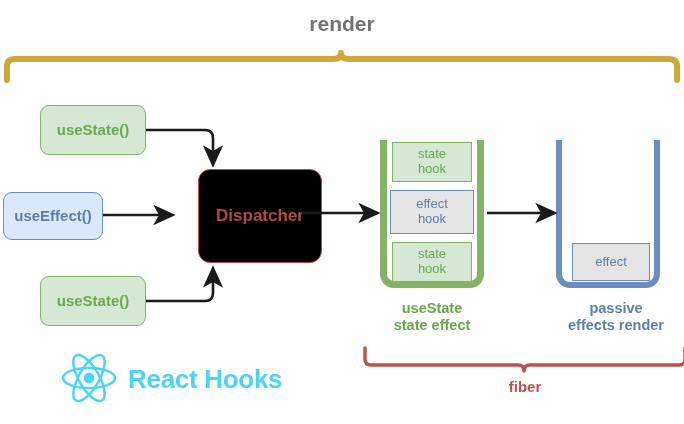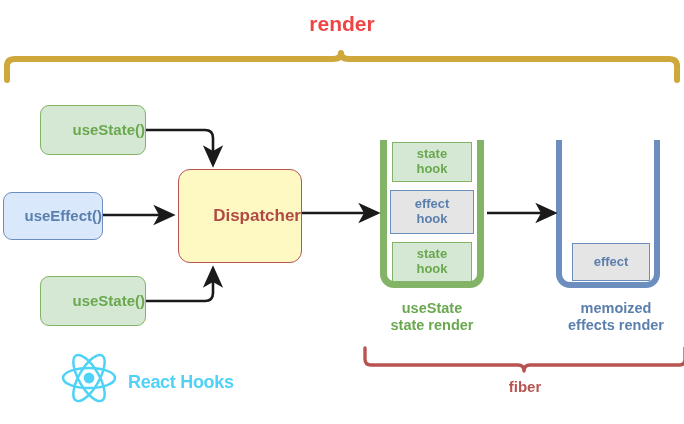--- a/index.html
+++ b/index.html
@@ -5,42 +5,42 @@
   html,body{margin:0;padding:0;}
   body{
     width:684px;height:424px;
     background:#ffffff;
     font-family:"Liberation Sans", sans-serif;
     overflow:hidden;
   }
   #stage{position:relative;width:684px;height:424px;}
 
   
-  .node{position:absolute;box-sizing:border-box;display:flex;align-items:center;justify-content:flex-end;text-align:center;}
+  .node{position:absolute;box-sizing:border-box;display:flex;align-items:center;justify-content:center;text-align:center;}
 
   
   .pill{
     border-radius:9px;
     font-weight:bold;
     font-size:15px;
     line-height:1.1;
   }
   .pill.green{background:#d5e8d4;border:1.6px solid #82b366;color:#6aa84f;}
   .pill.blue {background:#dae8fc;border:1.6px solid #6c8ebf;color:#5b7fad;}
-  .pill.red  {background:#fef9c3;border:1.6px solid #b85450;color:#b04a46;}
+  .pill.red  {background:#000000;border:1.6px solid #b85450;color:#b04a46;margin-left:20px;}
 
   #useStateTop{left:40px;top:105px;width:106px;height:50px;}
   #useEffect  {left:3px; top:192px;width:100px;height:48px;}
   #useStateBottom{left:40px;top:276px;width:106px;height:50px;}
   #dispatcher{left:178px;top:169px;width:124px;height:94px;border-radius:12px;font-size:17px;}
 
   
   #renderLabel{
     position:absolute;left:0;top:12px;width:684px;
-    text-align:center;font-size:21px;font-weight:bold;color:#ef4444;
+    text-align:center;font-size:21px;font-weight:bold;color:#737373;
   }
   #renderBrace{position:absolute;left:0;top:50px;width:684px;height:34px;}
 
   
   #fiberBrace{position:absolute;left:360px;top:345px;width:330px;height:28px;}
   #fiberLabel{
     position:absolute;left:360px;top:378px;width:330px;
     text-align:center;font-size:15px;font-weight:bold;color:#b85450;
   }
 
@@ -54,42 +54,42 @@
   }
   #memoQueue{left:380px;top:140px;width:104px;height:148px;}
   #memoQueue .walls{border-width:0 7px 7px 7px;border-color:#82b366;}
   #passiveQueue{left:556px;top:140px;width:104px;height:148px;}
   #passiveQueue .walls{border-width:0 6px 6px 6px;border-color:#6c8ebf;}
 
   
   .qitem{
     position:absolute;box-sizing:border-box;
     display:flex;align-items:center;justify-content:center;
-    text-align:center;font-weight:bold;font-size:13px;line-height:1.12;
+    text-align:center;font-weight:normal;font-size:13px;line-height:1.12;
   }
   .qitem.green{background:#d5e8d4;border:1.3px solid #82b366;color:#6aa84f;}
   .qitem.blue {background:#e5e5e5;border:1.3px solid #6c8ebf;color:#5b7fad;}
 
   #hook0{left:392px;top:142px;width:80px;height:40px;}
   #hook1{left:390px;top:190px;width:84px;height:44px;}
   #hook2{left:392px;top:242px;width:80px;height:40px;}
   #effectItem{left:572px;top:243px;width:78px;height:38px;}
 
   
   .qcaption{
     position:absolute;text-align:center;font-weight:bold;font-size:14.5px;line-height:1.2;
   }
   #memoCaption{left:372px;top:300px;width:120px;color:#6aa84f;}
   #passiveCaption{left:542px;top:300px;width:148px;color:#5b7fad;}
 
   
   #reactLogo{position:absolute;left:60px;top:352px;width:58px;height:52px;}
   #reactWord{
-    position:absolute;left:128px;top:372px;
-    font-size:18px;font-weight:bold;color:#4fd2f7;letter-spacing:-0.3px;
+    position:absolute;left:128px;top:364px;
+    font-size:26px;font-weight:bold;color:#4fd2f7;letter-spacing:-0.3px;
   }
 
   
   #arrows{position:absolute;left:0;top:0;width:684px;height:424px;pointer-events:none;}
 </style>
 </head>
 <body>
 
 <div id="stage">
 
@@ -130,31 +130,31 @@
     </span>
   </div>
   <div class="qitem green" id="hook2">
     <span>
       <span>state</span><br>
       <span>hook</span>
     </span>
   </div>
   <div class="qcaption" id="memoCaption">
     <span>useState</span><br>
-    <span>state render</span>
+    <span>state effect</span>
   </div>
 
   <div class="queue" id="passiveQueue">
     <div class="walls"></div>
   </div>
   <div class="qitem blue" id="effectItem">
     <span>effect</span>
   </div>
   <div class="qcaption" id="passiveCaption">
-    <span>memoized</span><br>
+    <span>passive</span><br>
     <span>effects render</span>
   </div>
 
   <svg id="fiberBrace" viewBox="0 0 330 28">
     <path d="M5,3 L5,14 Q5,20 11,20 L158,20 Q164,20 164,26 Q164,20 170,20 L319,20 Q325,20 325,14 L325,3" fill="none" stroke="#b85450" stroke-width="3.4" stroke-linecap="round" stroke-linejoin="round"></path>
   </svg>
   <div id="fiberLabel">fiber</div>
 
   <svg id="reactLogo" viewBox="0 0 60 54">
     <g fill="none" stroke="#4fd2f7" stroke-width="2.6">

